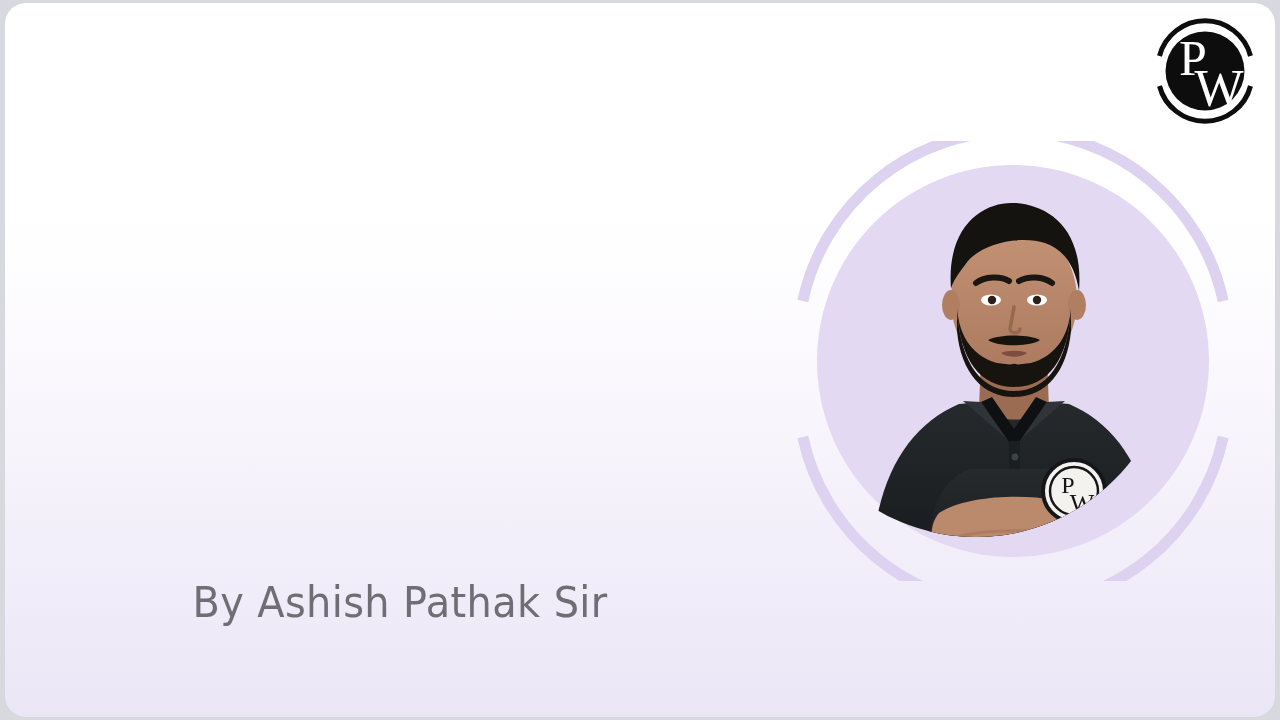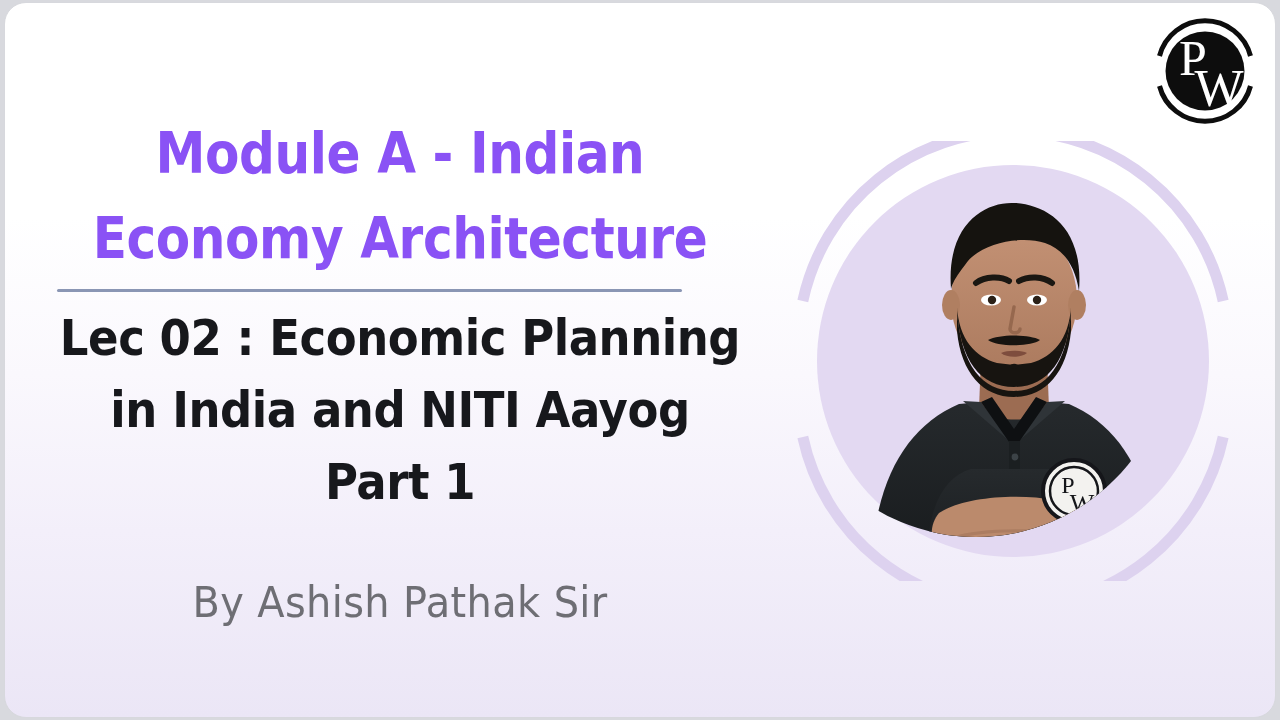--- a/index.html
+++ b/index.html
@@ -127,25 +127,20 @@
       </g>
 
       <circle cx="62" cy="62" r="39.5" fill="#0d0d0d"></circle>
 
       <text x="50" y="66" fill="#ffffff" font-family="'Liberation Serif', serif" font-size="50" font-weight="400" text-anchor="middle">P</text>
 
       <text x="76" y="97" fill="#ffffff" font-family="'Liberation Serif', serif" font-size="52" font-weight="400" text-anchor="middle">W</text>
     </svg>
   </div>
 
-  <div class="text-block">
-    <div class="module-title">Module A - Indian Economy Architecture</div>
-    <div class="title-rule"></div>
-    <div class="lecture-title">Lec 02 : Economic Planning in India and NITI Aayog Part 1</div>
-  </div>
 
   <div class="presenter-line">By Ashish Pathak Sir</div>
 
   <div class="portrait-area">
 
     <svg class="portrait-ring" viewBox="0 0 440 440" xmlns="http://www.w3.org/2000/svg">
       <g fill="none" stroke="#ddd2ef" stroke-width="11">
         <path d="M 9.8,160 A 215,215 0 0 1 430.2,160"></path>
         <path d="M 9.8,296 A 215,215 0 0 0 430.2,296"></path>
       </g>

